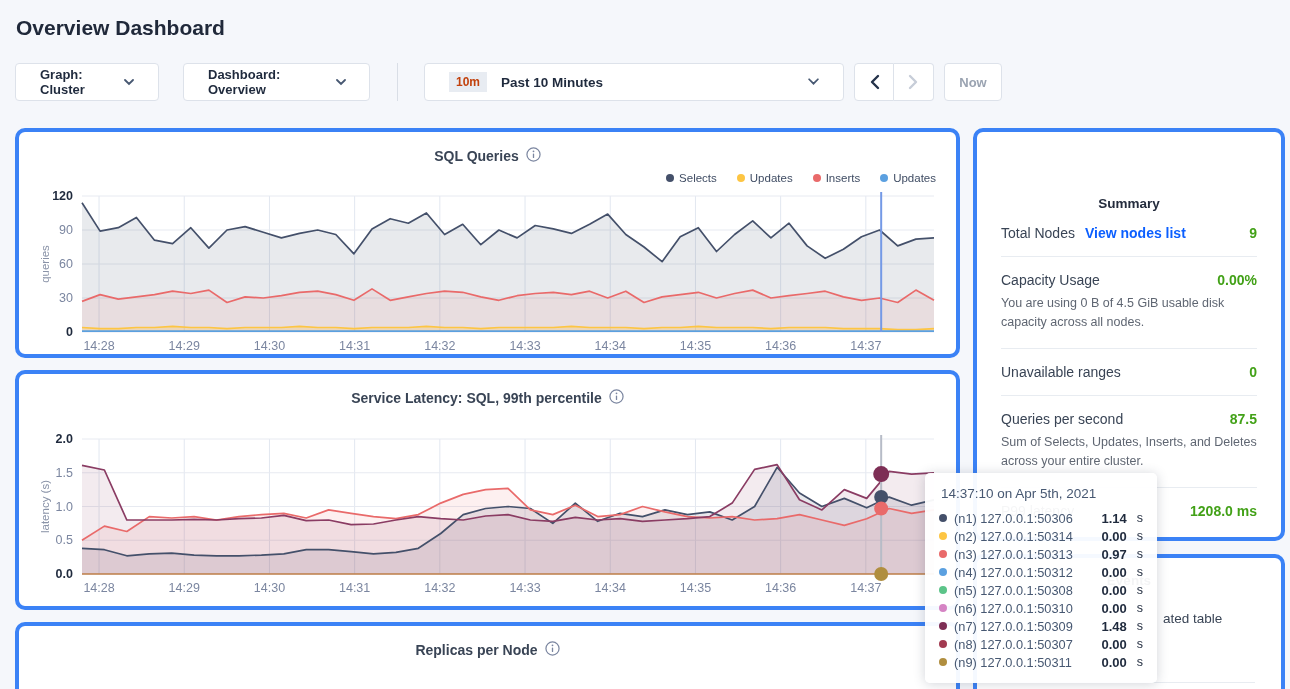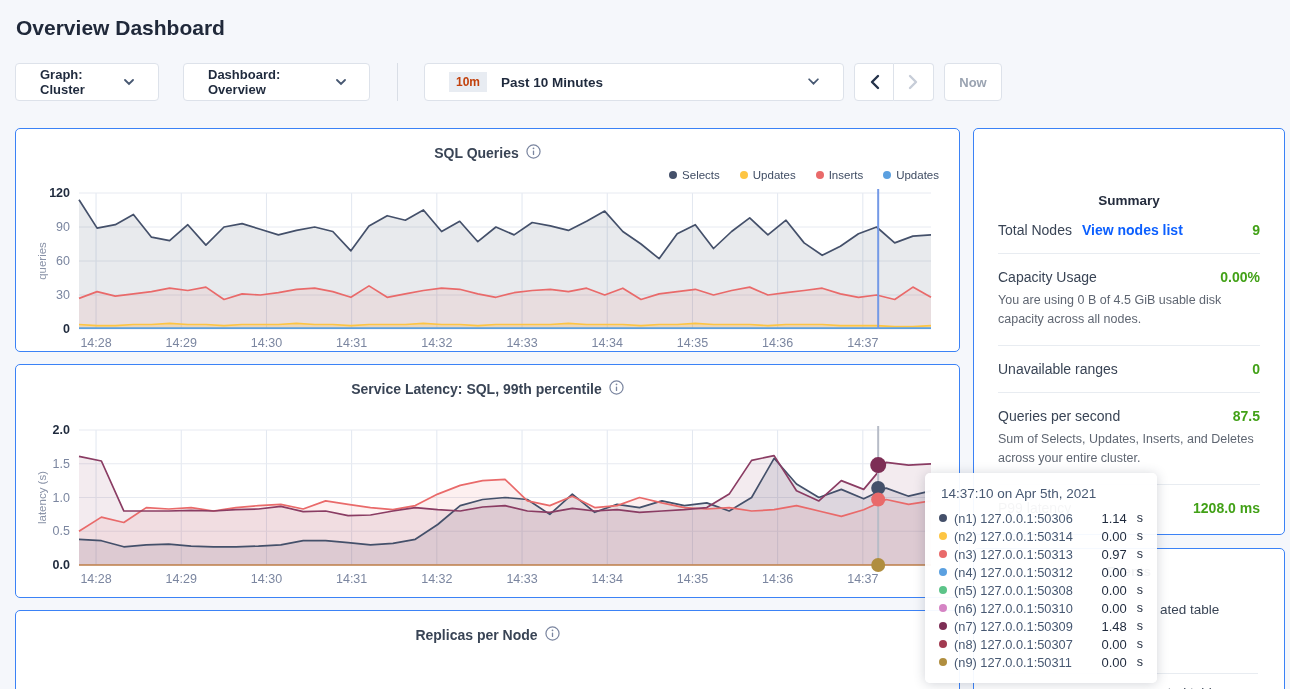--- a/index.html
+++ b/index.html
@@ -26,21 +26,21 @@
   .arrowbtn { width:40px; height:38px; background:#fff; border:1px solid #dde2ea;
     display:flex; align-items:center; justify-content:center; cursor:pointer; }
   .arrowbtn.prev { border-radius:4px 0 0 4px; }
   .arrowbtn.next { border-radius:0 4px 4px 0; border-left:none; }
   .nowbtn { margin-left:10px; width:58px; justify-content:center; color:#9aa3b1; }
 
   
   .content { display:flex; margin-top:27px; gap:13px; align-items:flex-start; }
   .leftcol { width:945px; }
   .rightcol { width:312px; }
-  .panel { background:#fff; border:1px solid #3b82f6; border-radius:5px; }
+  .panel { background:#fff; border:4px solid #3b82f6; border-radius:10px; }
   .chartpanel { width:945px; margin-bottom:12px; padding-top:12px; }
   .charttitle { display:flex; align-items:center; justify-content:center; gap:7px; height:24px; }
   .charttitle .t { font-size:14px; font-weight:700; color:#394455; }
   .legend { display:flex; justify-content:flex-end; align-items:center; gap:20px;
     height:20px; padding-right:20px; }
   .lgitem { display:flex; align-items:center; gap:5px; font-size:11.5px; color:#3f4c63; }
   .lgdot { width:8px; height:8px; border-radius:50%; }
   svg.chart { display:block; width:943px; }
   svg text { font-family:"Liberation Sans", sans-serif; }
 
@@ -64,21 +64,21 @@
   .ev-div { position:absolute; top:124px; left:24px; right:26px; border-top:1px solid #e8ecf1; }
 
   
   .tooltip { position:absolute; left:925px; top:473px; width:232px; z-index:20;
     background:rgba(255,255,255,0.95); border-radius:5px; padding:13px 14px 12px 14px;
     box-shadow:0 1px 12px rgba(50,60,80,0.22); }
   .tt-head { font-size:13.5px; color:#475872; margin:0 0 8px 2px; }
   .tt-row { display:flex; align-items:center; height:18px; gap:7px; }
   .tt-dot { width:8px; height:8px; border-radius:50%; flex:none; }
   .tt-label { font-size:12.8px; color:#475872; }
-  .tt-val { margin-left:auto; font-size:13px; font-weight:400; color:#1f2a3d; }
+  .tt-val { margin-left:auto; font-size:13px; font-weight:700; color:#1f2a3d; }
   .tt-unit { font-size:12.5px; color:#1f2a3d; margin-left:3px; }
 </style>
 </head>
 <body>
 
 <div class="page">
   <h1>Overview Dashboard</h1>
 
   <div class="controls">
     <div class="btn sel-graph">

